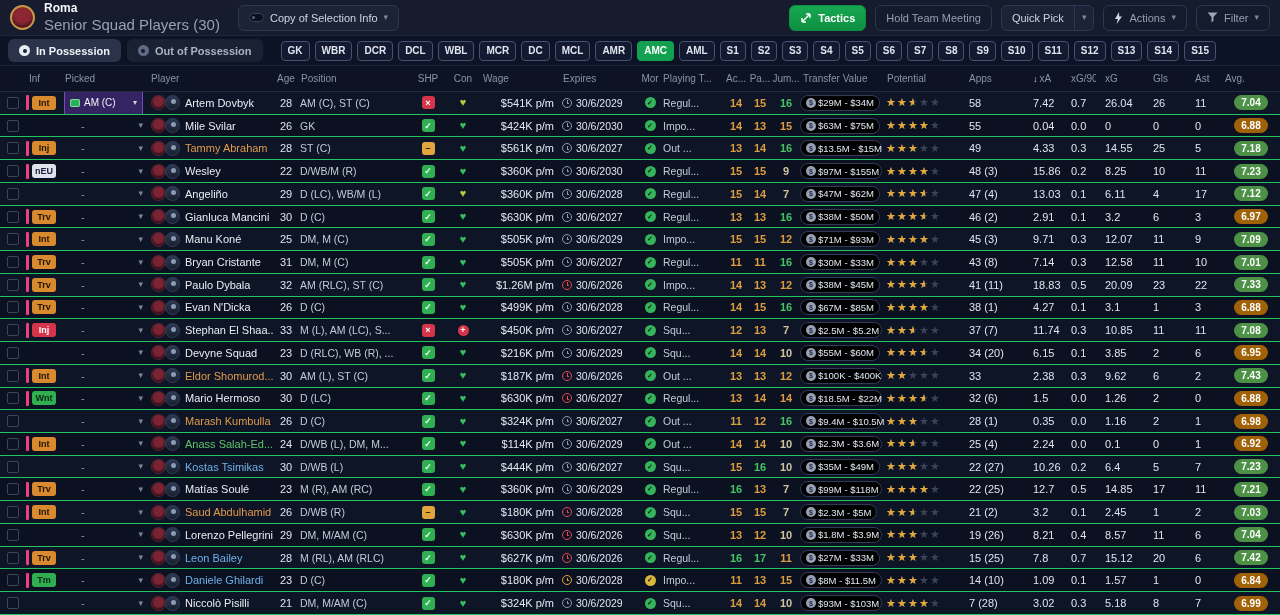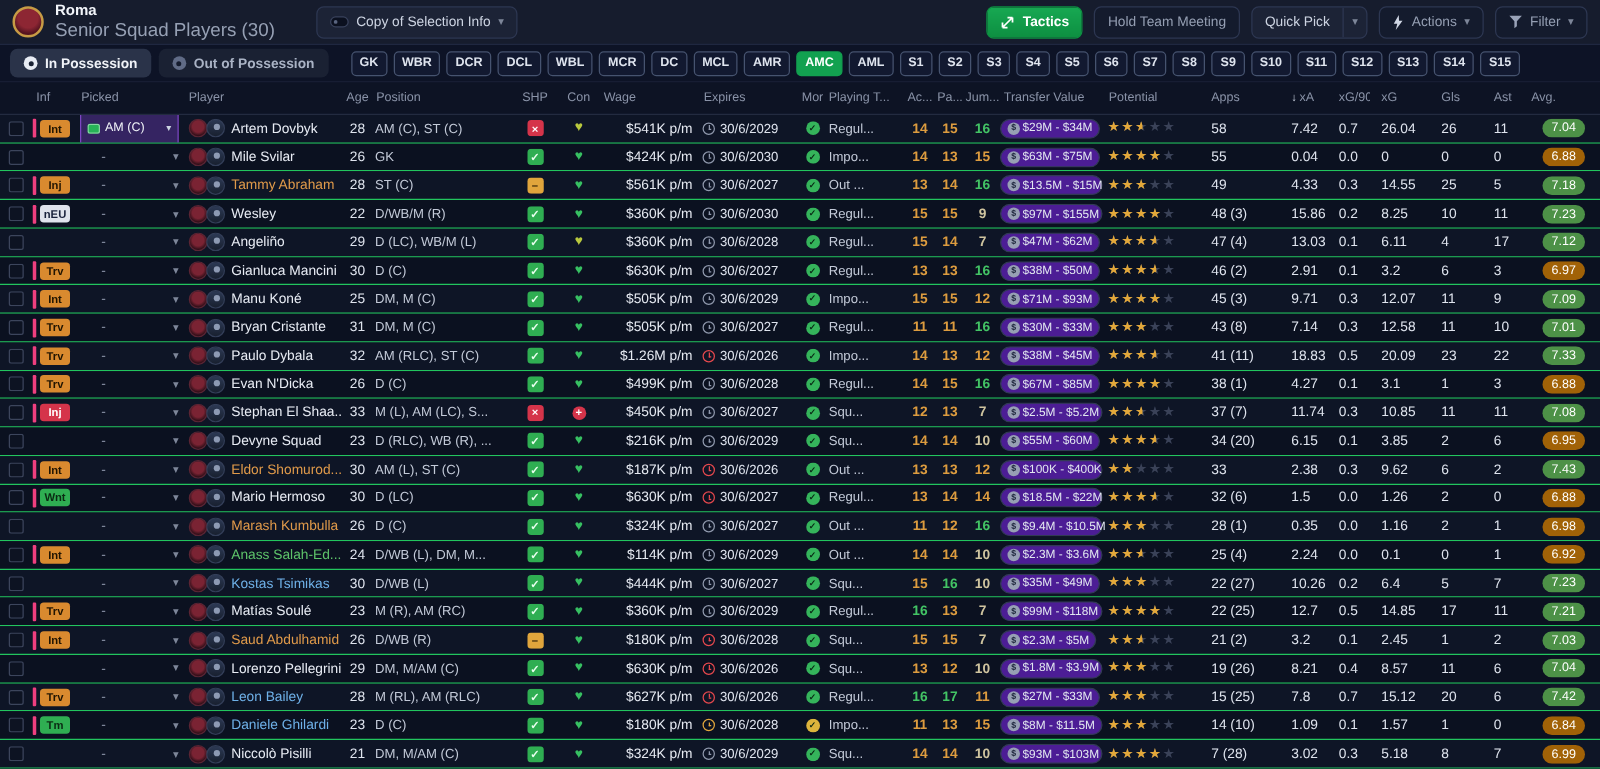--- a/index.html
+++ b/index.html
@@ -7,21 +7,21 @@
     font-family:"Liberation Sans",sans-serif;color:#dfe4ee}
   .chev{color:#7d8699;font-size:9px;line-height:1}
   .chev.sm{font-size:8px}
 
   
   .topbar{height:36px;background:#161c2d;display:flex;align-items:center;gap:9px;
     padding:0 10px;border-bottom:1px solid #1f2740}
   .crest{width:25px;height:25px;border-radius:50%;flex:none;
     background:radial-gradient(circle at 50% 35%,#8d2633 0 46%,#551420 72%);
     border:2px solid #c79b45}
-  .club-block{line-height:1.2;margin-right:24px}
+  .club-block{line-height:1.2;margin-right:9px}
   .club-name{font-size:12px;font-weight:bold;color:#f2f5fa}
   .club-sub{font-size:15px;color:#96a0b4}
   .btn{display:flex;align-items:center;gap:6px;height:26px;padding:0 10px;border-radius:6px;
     background:#1c2336;border:1px solid #2d3752;color:#cdd4e2;font-size:11px;cursor:pointer;white-space:nowrap}
   .btn.ghost{background:#141b2d;color:#959fb3}
   .sel-icon{width:15px;height:9px;border-radius:5px;background:#0b101f;border:1px solid #39425c;position:relative}
   .sel-icon::after{content:'';position:absolute;left:2px;top:2px;width:3px;height:3px;border-radius:50%;background:#5a6580}
   .spacer{flex:1}
   .btn.tactics{background:linear-gradient(#17a852,#0d8f41);border-color:#0d8f41;color:#fff;font-weight:bold}
   .split{display:flex;align-items:stretch;border:1px solid #2d3752;border-radius:6px;overflow:hidden;background:#1c2336}
@@ -97,30 +97,30 @@
   .clock::after{content:'';position:absolute;left:3.8px;top:1.6px;width:1px;height:3.2px;background:currentColor}
   .clock::before{content:'';position:absolute;left:3.8px;top:4.2px;width:2.6px;height:1px;background:currentColor}
   .ck-grey{color:#8f98ac}.ck-red{color:#e5484d}.ck-amber{color:#e0a53c}
   .mor{width:11px;height:11px;border-radius:50%;display:flex;align-items:center;justify-content:center;
     font-size:7px;color:#072312;font-weight:bold}
   .mor.green{background:#35b45b}.mor.yellow{background:#ddb43c}
   .cell.ptime{font-size:10.5px;color:#c3cad8;padding-left:3px}
   .attr{text-align:center;font-weight:bold;font-size:11px}
   .a-hi{color:#43c465}.a-md{color:#dd9c3f}.a-lo{color:#cfc49f}
   .valpill{display:inline-flex;align-items:center;gap:2px;height:16px;padding:0 5px;border-radius:8px;
-    background:#4c1d95;border:1px solid #323a55;font-size:9.5px;color:#e2e7f0;max-width:82px}
+    background:#000000;border:1px solid #323a55;font-size:9.5px;color:#e2e7f0;max-width:82px}
   .coin{width:10px;height:10px;border-radius:50%;background:#97a0b4;color:#232b41;font-size:7px;font-weight:bold;
     display:flex;align-items:center;justify-content:center;flex:none}
   .stars{display:flex;padding-left:2px}
   .star{position:relative;display:inline-block;width:11px;font-size:11px;color:#3a4258;line-height:1}
   .star i{position:absolute;left:0;top:0;overflow:hidden;color:#e3a83a;font-style:normal;white-space:nowrap}
   .stat{padding-left:9px;color:#dfe4ee}
   .avgwrap{display:flex;justify-content:center}
   .avg{min-width:34px;height:15px;border-radius:8px;display:flex;align-items:center;justify-content:center;
-    font-size:10px;font-weight:normal;color:#fff;padding:0 4px}
+    font-size:10px;font-weight:bold;color:#fff;padding:0 4px}
   .avg.good{background:#4d9147}.avg.bad{background:#a16207}
 </style>
 </head>
 <body>
 
 <div class="topbar">
   <div class="crest"></div>
   <div class="club-block">
     <div class="club-name">Roma</div>
     <div class="club-sub">Senior Squad Players (30)</div>

